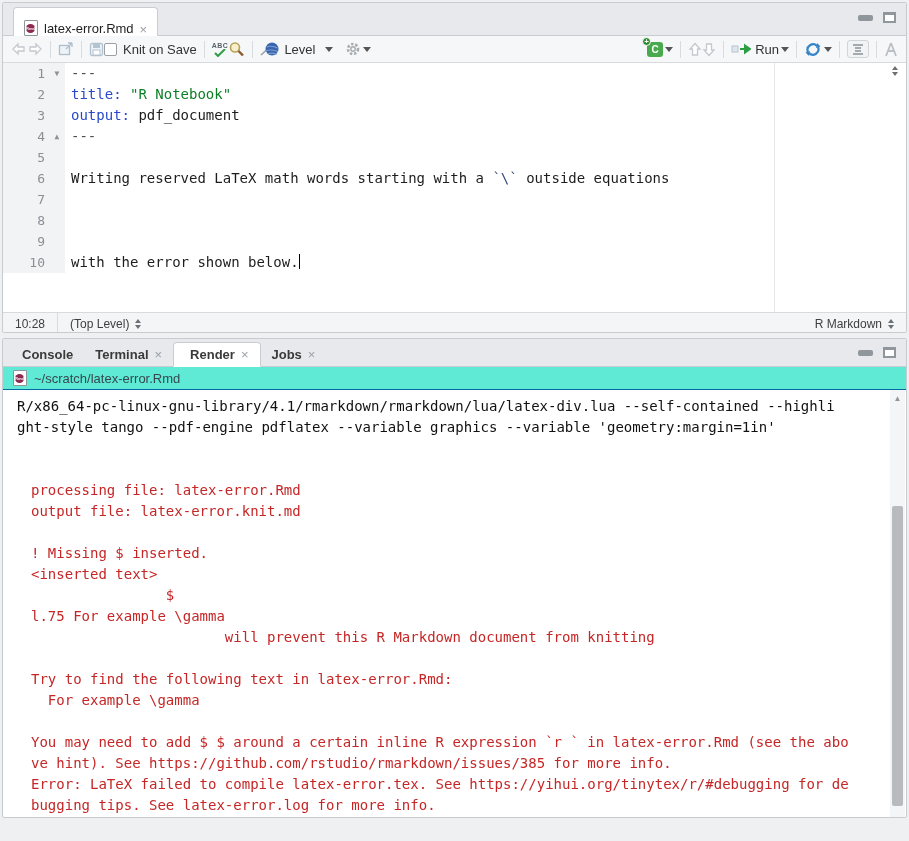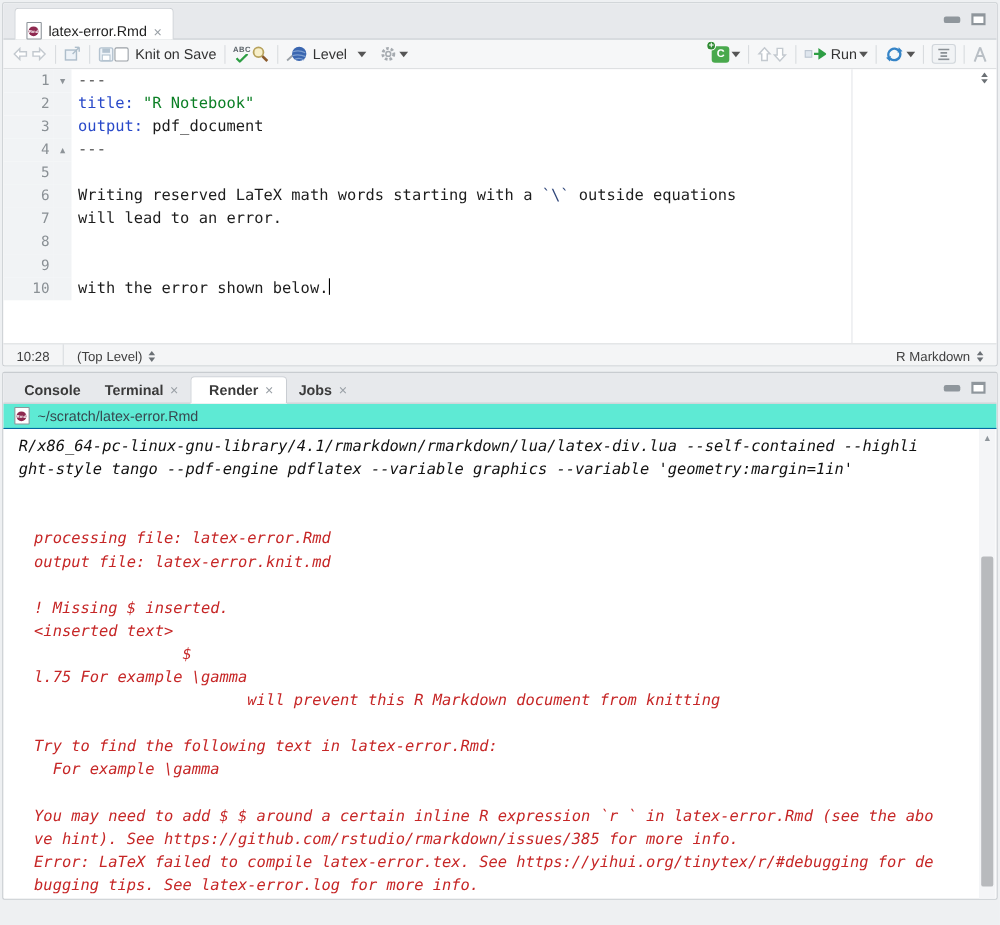--- a/index.html
+++ b/index.html
@@ -56,21 +56,21 @@
 
   
   .btabbar { position:relative; height:28px; background:#e7e9ec; border-bottom:1px solid #c9cdd2; display:flex; align-items:flex-end; padding-left:8px; }
   .btab { display:flex; align-items:center; gap:6px; height:25px; padding:0 11px; font-size:13px; font-weight:700; color:#3a3a3a; border-radius:4px 4px 0 0; position:relative; top:1px; }
   .btab.active { background:#fff; border:1px solid #c9cdd2; border-bottom:1px solid #fff;padding-left:16px; }
   .btab .closex { font-weight:400; }
   .pathbar { height:23px; background:#5eead4; border-bottom:1px solid #0369a1; display:flex; align-items:center; gap:7px; padding-left:10px; font-size:13px; color:#37474f; }
 
   .console-wrap { position:relative; height:448px; }
   .console { position:absolute; left:0; top:0; right:16px; bottom:0; padding:6px 0 0 14px; font-family:"DejaVu Sans Mono","Liberation Mono",monospace; font-size:14px; white-space:pre; overflow:hidden; }
-  .cline { min-height:21px; line-height:21px;font-style:italic; }
+  .cline { min-height:21px; line-height:21px; }
   .cline.plain { color:#111; }
   .cline.err { color:#c62626;margin-left:14px; }
 
   .vscroll { position:absolute; right:1px; top:0; bottom:0; width:15px; background:#f4f5f7; }
   .varrow { position:absolute; left:0; width:15px; height:14px; color:#8f969c; font-size:8px; text-align:center; line-height:14px; }
   .varrow.up { top:2px; } .varrow.down { bottom:2px; }
   .vthumb { position:absolute; left:2px; width:11px; background:#b8babd; border-radius:2px; top:116px; height:300px; }
 
   
   .icon { display:inline-flex; align-items:center; justify-content:center; }
@@ -249,21 +249,20 @@
             <span class="code"></span>
           </div>
           <div class="eline">
             <span class="num">6</span>
             <span class="fold"></span>
             <span class="code"><span>Writing reserved LaTeX math words starting with a </span><span class="tok-code">`\`</span><span> outside equations</span></span>
           </div>
           <div class="eline">
             <span class="num">7</span>
             <span class="fold"></span>
-            <span class="code"><span>will lead to an error.</span></span>
           </div>
           <div class="eline">
             <span class="num">8</span>
             <span class="fold"></span>
             <span class="code"></span>
           </div>
           <div class="eline">
             <span class="num">9</span>
             <span class="fold"></span>
           </div>

